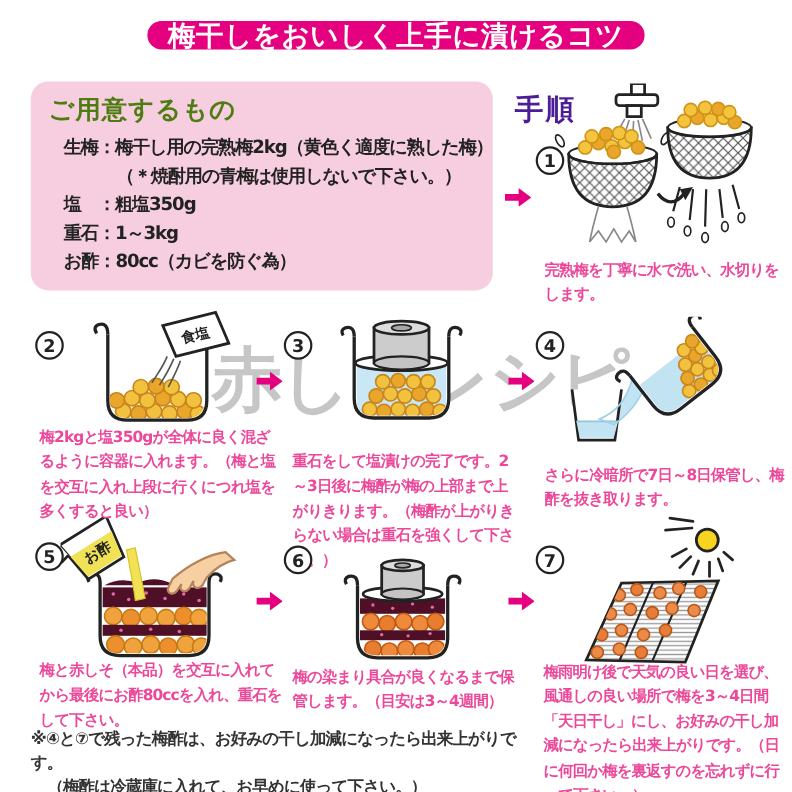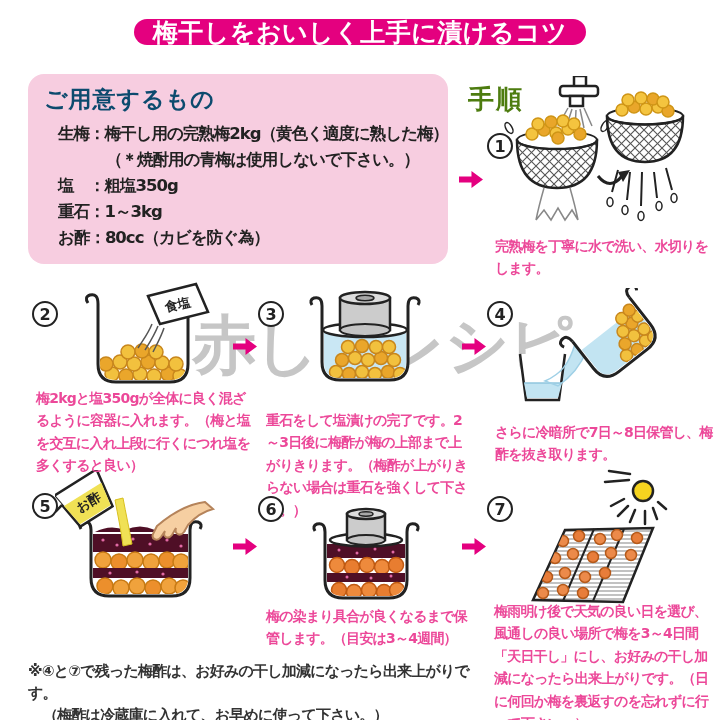--- a/index.html
+++ b/index.html
@@ -14,25 +14,25 @@
   #title-pill {
     left:134px; top:19px; width:452px; height:26px; border-radius:22px;
     background:#e4007f; color:#fff; display:flex; align-items:center; justify-content:center;
     font-size:25px; letter-spacing:0.5px; z-index:2;
   }
   
   #ingredients {
     left:28px; top:74px; width:420px; height:190px; border-radius:16px;
     background:#f7cde0; z-index:2; padding:10px 14px 0 16px;
   }
-  #ingredients .heading { color:#0c4a6e; font-size:23px; margin-bottom:6px; letter-spacing:1px; }
+  #ingredients .heading { color:#4d7c0f; font-size:23px; margin-bottom:6px; letter-spacing:1px; }
   .ing-line { font-size:16.5px; line-height:26px; color:#222; letter-spacing:-1px; white-space:nowrap; padding-left:14px; }
   .ing-line.indent { padding-left:62px; }
   
-  #procedure-heading { left:468px; top:82px; font-size:26px; color:#4d7c0f; letter-spacing:2px; z-index:2; }
+  #procedure-heading { left:468px; top:82px; font-size:26px; color:#4c1d95; letter-spacing:2px; z-index:2; }
   
   .stepnum {
     width:26px; height:26px; border:2.5px solid #222; border-radius:50%;
     display:flex; align-items:center; justify-content:center;
     font-size:16px; color:#222; background:#fff; z-index:3;
   }
   
   .flow-arrow {
     width:24px; height:17px; background:#e4007f; z-index:3;
     clip-path:polygon(0 32%, 52% 32%, 52% 0, 100% 50%, 52% 100%, 52% 68%, 0 68%);
@@ -310,20 +310,21 @@
       <polygon points="-21,-6 23,-6 19,18 -17,18" fill="#f0e155"></polygon>
       <path d="M-24,-20 Q-34,-16 -30,-6 L-22,-8" fill="#fff" stroke="#222" stroke-width="2.5"></path>
       <text x="2" y="8" font-size="13" fill="#222" text-anchor="middle">お酢</text>
     </g>
 
     <g>
       <path d="M150,32 C134,34 116,44 102,56 L98,64 C96,69 102,72 106,67 L110,61 C107,67 113,70 117,65 L121,58 C119,64 125,67 129,62 L133,55 C141,46 150,41 158,39 Z" fill="#f6cfa2" stroke="#b5835a" stroke-width="2"></path>
     </g>
   </svg>
   <div class="abs flow-arrow" style="left:233px; top:538px;"></div>
+  <div class="abs caption" style="left:36px; top:599px; width:220px;">梅と赤しそ（本品）を交互に入れてから最後にお酢80ccを入れ、重石をして下さい。</div>
 
   <div class="abs stepnum" style="left:258px; top:496px;">6</div>
   <svg class="abs illus" style="left:295px; top:492px;" width="150" height="112" viewBox="0 0 150 112">
     <defs>
       <clipPath id="jar6clip">
           <path d="M32,40 L32,88 Q32,104 48,104 L94,104 Q110,104 110,88 L110,40 Z"></path>
         </clipPath>
     </defs>
     <path d="M30,40 L30,88 Q30,106 48,106 L94,106 Q112,106 112,88 L112,40" fill="#fff" stroke="#222" stroke-width="3"></path>
     <path d="M30,40 Q30,30 22,32 Q17,34 20,39 M112,40 Q112,30 120,32 Q125,34 122,39" fill="none" stroke="#222" stroke-width="3"></path>

